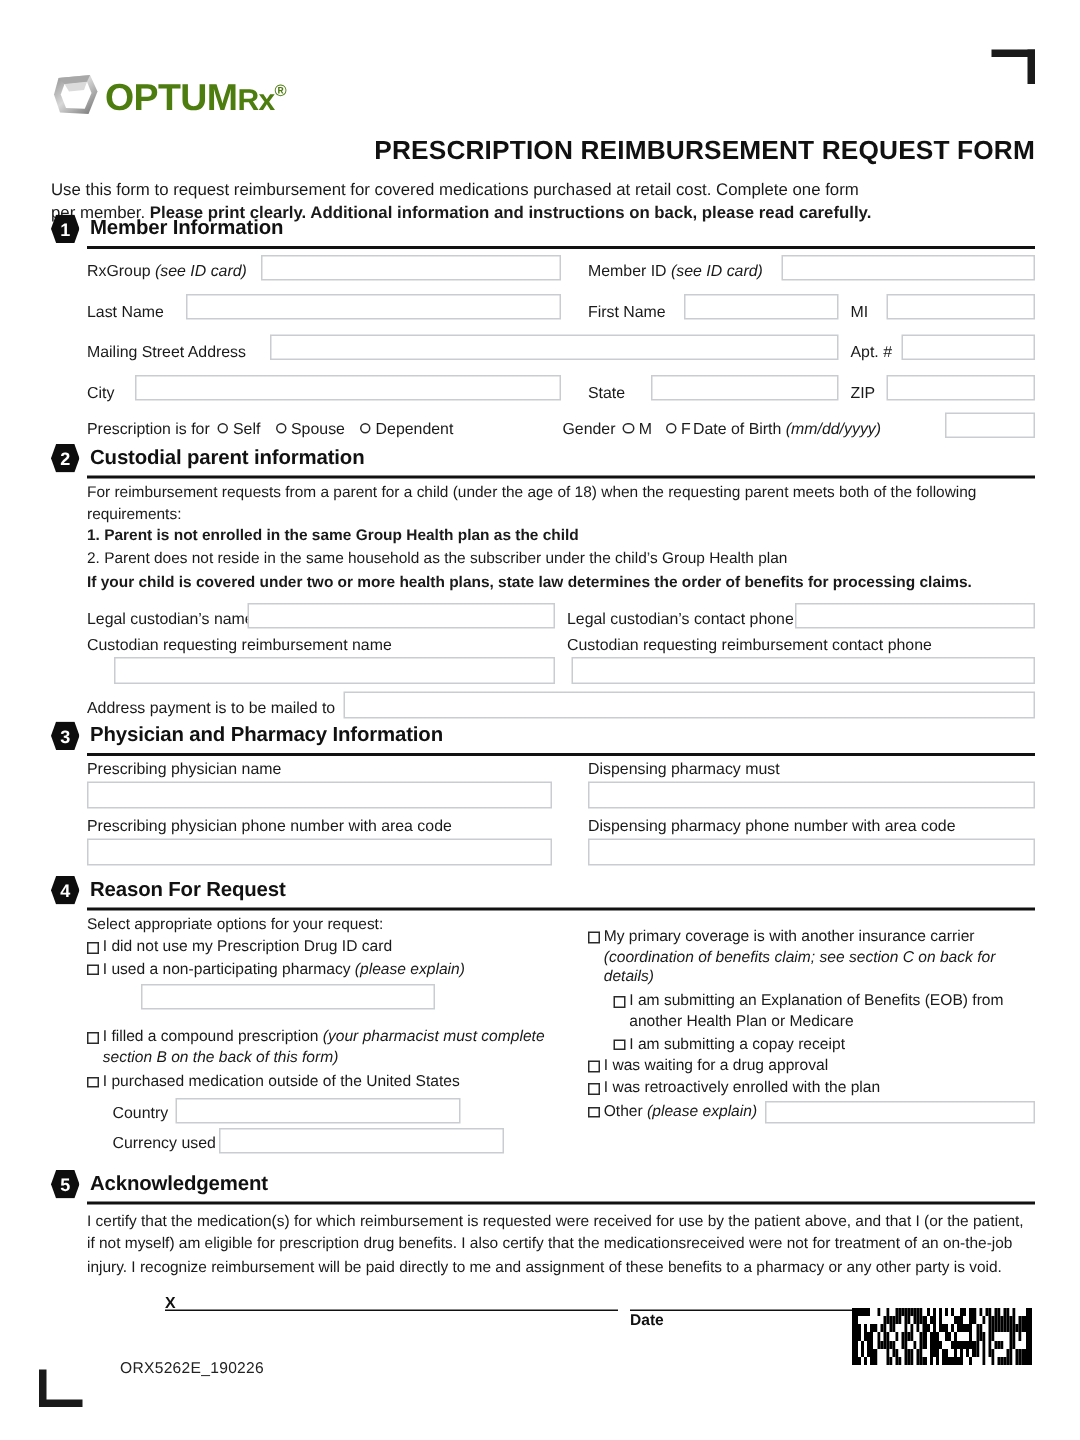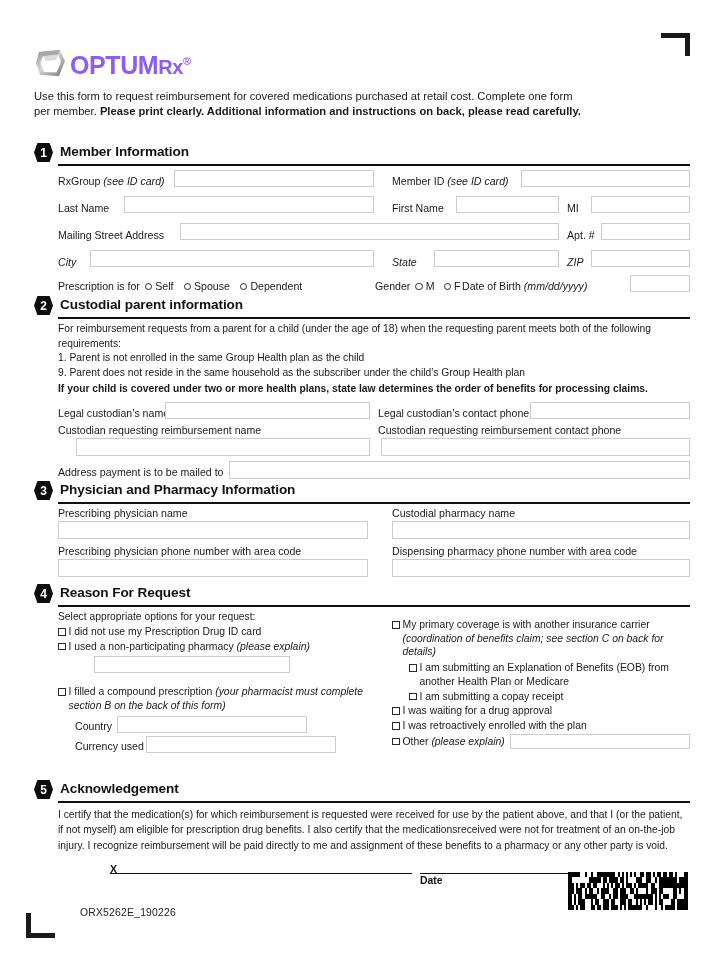--- a/index.html
+++ b/index.html
@@ -21,21 +21,21 @@
     border-top:5px solid #1a1a1a;border-right:5px solid #1a1a1a;}
   .corner-bl{bottom:22px;left:26px;width:24px;height:20px;
     border-bottom:5px solid #1a1a1a;border-left:5px solid #1a1a1a;}
 
   
   .header{position:absolute;left:34px;top:36px;right:30px;}
   .logo-row{display:flex;align-items:flex-end;height:44px;}
   .logo-mark{width:34px;height:32px;position:relative;margin-right:2px;}
   .logo-mark svg{display:block;}
   .logo-text{font-size:25px;font-weight:bold;letter-spacing:-0.4px;
-    line-height:1;color:#8b5cf6;position:relative;top:-2px;}
+    line-height:1;color:#4d7c0f;position:relative;top:-2px;}
   .logo-text .rx{font-size:20px;}
   .logo-text .tm{font-size:11px;vertical-align:super;}
   .form-title{text-align:right;font-size:17.5px;font-weight:bold;
     letter-spacing:0.1px;margin-top:10px;color:#111;}
   .intro{margin-top:9px;font-size:11.2px;line-height:1.33;color:#1a1a1a;}
   .intro b{font-weight:bold;}
 
   
   .section{position:absolute;left:34px;right:30px;}
   .sec-head{position:relative;height:22px;margin-bottom:2px;}
@@ -106,20 +106,21 @@
           </defs>
           <path d="M5 4 L26 2 L31 13 L25 28 L6 27 L2 15 Z" fill="url(#g1)"></path>
           <path d="M9 8 L24 6.5 L27 14 L22.5 24.5 L10 24 L6.5 15 Z" fill="#ffffff"></path>
           <path d="M9 8 L24 6.5 L22 12 L12 13 Z" fill="#cfcfcf" opacity="0.75"></path>
           <path d="M5 4 L26 2 L24 6.5 L9 8 Z" fill="#a8a8a8"></path>
         </svg>
       </div>
       <div class="logo-text"><span>OPTUM</span><span class="rx">Rx</span><span class="tm">®</span></div>
     </div>
 
+    <div class="form-title">PRESCRIPTION REIMBURSEMENT REQUEST FORM</div>
 
     <div class="intro">
       <span>Use this form to request reimbursement for covered medications purchased at retail cost. Complete one form</span><br>
       <span>per member. </span><b>Please print clearly. Additional information and instructions on back, please read carefully.</b>
     </div>
   </div>
 
   <div class="section" style="top:143px;">
     <div class="sec-head">
       <div class="badge">1</div>
@@ -143,21 +144,21 @@
       <div class="abs box" style="left:557px;top:2px;width:99px;height:17px;"></div>
     </div>
 
     <div class="row" style="height:27px;">
       <div class="abs lbl" style="left:24px;top:9px;">Mailing Street Address</div>
       <div class="abs box" style="left:146px;top:2px;width:379px;height:17px;"></div>
       <div class="abs lbl" style="left:533px;top:9px;">Apt. #</div>
       <div class="abs box" style="left:567px;top:2px;width:89px;height:17px;"></div>
     </div>
 
-    <div class="row" style="height:27px;font-style:italic;">
+    <div class="row" style="height:27px;">
       <div class="abs lbl" style="left:24px;top:9px;">City</div>
       <div class="abs box" style="left:56px;top:2px;width:284px;height:17px;"></div>
       <div class="abs lbl" style="left:358px;top:9px;">State</div>
       <div class="abs box" style="left:400px;top:2px;width:125px;height:17px;"></div>
       <div class="abs lbl" style="left:533px;top:9px;">ZIP</div>
       <div class="abs box" style="left:557px;top:2px;width:99px;height:17px;"></div>
     </div>
 
     <div class="row" style="height:24px;">
       <div class="abs lbl" style="left:24px;top:6px;">
@@ -177,22 +178,22 @@
   </div>
 
   <div class="section" style="top:296px;">
     <div class="sec-head">
       <div class="badge">2</div>
       <div class="sec-title">Custodial parent information</div>
       <div class="sec-rule"></div>
     </div>
 
     <div class="btxt" style="margin-left:24px;margin-top:4px;">For reimbursement requests from a parent for a child (under the age of 18) when the requesting parent meets both of the following requirements:</div>
-    <div class="btxt" style="margin-left:24px;">1. Parent is not enrolled in the same Group Health plan as the child</div>
-    <div class="btxt" style="margin-left:24px;">9. Parent does not reside in the same household as the subscriber under the child’s Group Health plan</div>
+    <div class="btxt" style="margin-left:24px;font-weight:bold;">1. Parent is not enrolled in the same Group Health plan as the child</div>
+    <div class="btxt" style="margin-left:24px;">2. Parent does not reside in the same household as the subscriber under the child’s Group Health plan</div>
     <div class="btxt" style="margin-left:24px;margin-top:2px;font-weight:bold;">If your child is covered under two or more health plans, state law determines the order of benefits for processing claims.</div>
 
     <div class="row" style="height:21px;margin-top:4px;">
       <div class="abs lbl" style="left:24px;top:7px;">Legal custodian’s name</div>
       <div class="abs box" style="left:131px;top:1px;width:205px;height:17px;"></div>
       <div class="abs lbl" style="left:344px;top:7px;">Legal custodian’s contact phone</div>
       <div class="abs box" style="left:496px;top:1px;width:160px;height:17px;"></div>
     </div>
 
     <div class="row" style="height:16px;">
@@ -213,21 +214,21 @@
 
   <div class="section" style="top:481px;">
     <div class="sec-head">
       <div class="badge">3</div>
       <div class="sec-title">Physician and Pharmacy Information</div>
       <div class="sec-rule"></div>
     </div>
 
     <div class="row" style="height:15px;margin-top:3px;">
       <div class="abs lbl" style="left:24px;top:2px;">Prescribing physician name</div>
-      <div class="abs lbl" style="left:358px;top:2px;">Custodial pharmacy name</div>
+      <div class="abs lbl" style="left:358px;top:2px;">Dispensing pharmacy must</div>
     </div>
     <div class="row" style="height:23px;">
       <div class="abs box" style="left:24px;top:0px;width:310px;height:18px;"></div>
       <div class="abs box" style="left:358px;top:0px;width:298px;height:18px;"></div>
     </div>
 
     <div class="row" style="height:15px;">
       <div class="abs lbl" style="left:24px;top:2px;">Prescribing physician phone number with area code</div>
       <div class="abs lbl" style="left:358px;top:2px;">Dispensing pharmacy phone number with area code</div>
     </div>
@@ -253,20 +254,24 @@
       </div>
       <div class="opt-row">
         <span class="cb"></span>
         <span class="opt"><span>I used a non-participating pharmacy </span><i>(please explain)</i></span>
       </div>
       <div class="box" style="margin-left:36px;margin-top:3px;width:196px;height:17px;"></div>
 
       <div class="opt-row" style="margin-top:12px;">
         <span class="cb"></span>
         <span class="opt"><span>I filled a compound prescription </span><i>(your pharmacist must complete section B on the back of this form)</i></span>
+      </div>
+      <div class="opt-row" style="margin-top:2px;">
+        <span class="cb"></span>
+        <span class="opt">I purchased medication outside of the United States</span>
       </div>
 
       <div class="row" style="height:20px;margin-top:3px;">
         <div class="abs lbl" style="left:17px;top:5px;">Country</div>
         <div class="abs box" style="left:59px;top:0px;width:190px;height:17px;"></div>
       </div>
       <div class="row" style="height:20px;">
         <div class="abs lbl" style="left:17px;top:5px;">Currency used</div>
         <div class="abs box" style="left:88px;top:0px;width:190px;height:17px;"></div>
       </div>

